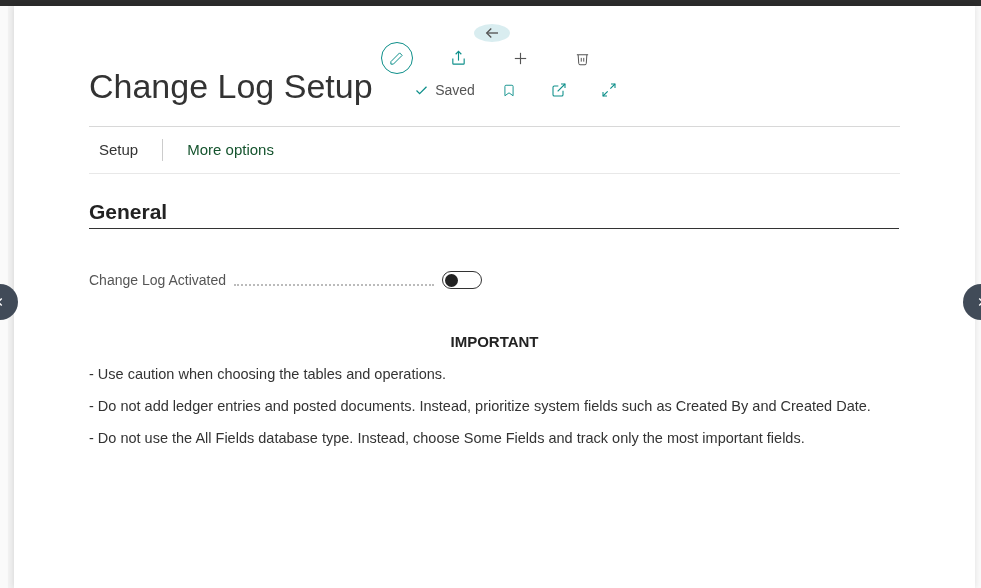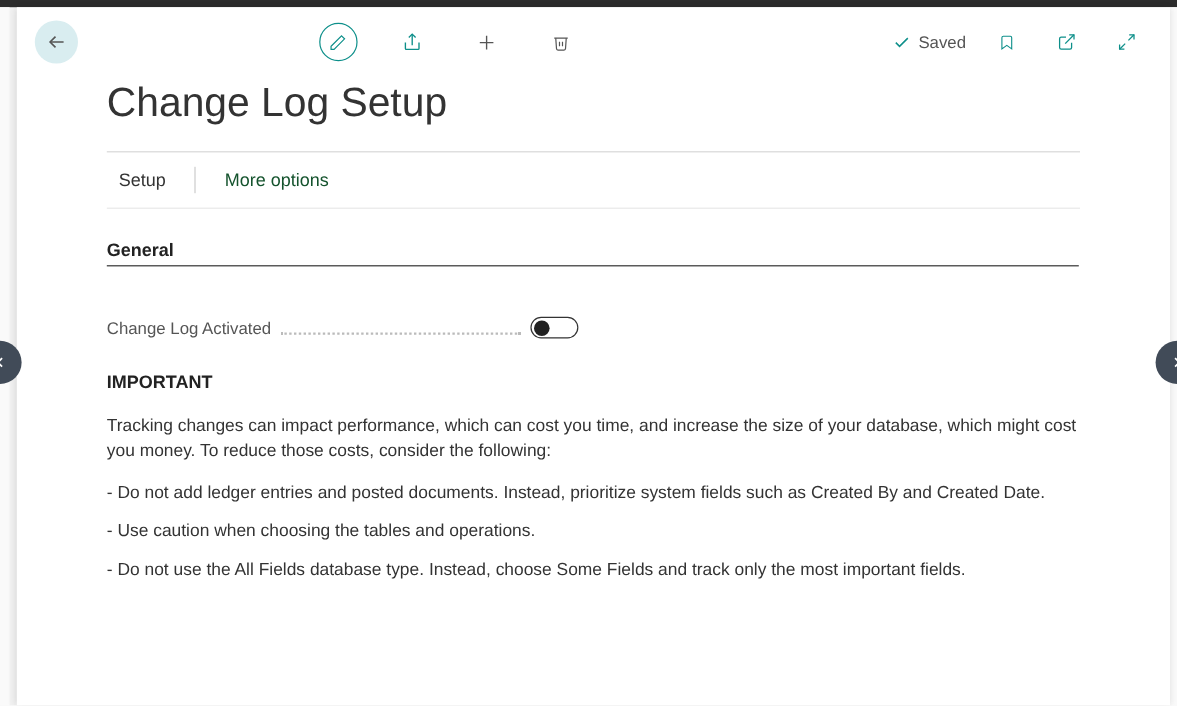--- a/index.html
+++ b/index.html
@@ -39,22 +39,23 @@
       left: 14px;
       right: 6px;
       top: 6px;
       bottom: 0;
       background: #fff;
       box-shadow: -2px 0 6px rgba(0,0,0,0.08), 2px 0 6px rgba(0,0,0,0.05);
     }
     .toolbar {
       display: flex;
       align-items: center;
-      padding: 2px 20px 0 10px;
+      padding: 18px 20px 0 10px;
       height: 56px;
+      flex-direction: column;
     }
     .back-btn {
       width: 36px;
       height: 36px;
       border-radius: 50%;
       background: #d9edf0;
       display: flex;
       align-items: center;
       justify-content: center;
       cursor: pointer;
@@ -107,40 +108,40 @@
       font-weight: 300;
       color: #333;
       margin-bottom: 20px;
     }
     .title-underline {
       border-bottom: 1px solid #d8d8d8;
       margin-bottom: 0;
     }
     .tab-bar {
       display: flex;
-      align-items: center;
+      align-items: flex-start;
       padding: 12px 0;
       border-bottom: 1px solid #e8e8e8;
       gap: 0;
     }
     .tab {
       font-size: 15px;
       color: #333;
       cursor: pointer;
       padding: 2px 10px;
     }
     .tab-divider {
       width: 1px;
       height: 22px;
       background: #ccc;
       margin: 0 14px 0 14px;
     }
     .tab.secondary { color: #14532d; }
     .section-header {
-      font-size: 15px;
+      font-size: 21px;
       font-weight: 700;
       color: #222;
       margin-top: 26px;
       padding-bottom: 4px;
       border-bottom: 1.5px solid #333;
       width: 810px;
     }
     .field-row {
       display: flex;
       align-items: center;
@@ -175,21 +176,22 @@
       top: 1.5px;
       width: 13px;
       height: 13px;
       background: #222;
       border-radius: 50%;
     }
     .important-label {
       font-size: 15px;
       font-weight: 700;
       color: #222;
-      margin-top: 28px;
+      margin-top: 44px;
+      text-align: center;
     }
     .body-text {
       font-size: 14.5px;
       color: #333;
       line-height: 1.45;
       margin-top: 18px;
       max-width: 810px;
     }
     .bullet {
       font-size: 14.5px;
@@ -319,20 +321,19 @@
     <div class="field-row">
       <span class="field-label">Change Log Activated</span>
       <span class="dots"></span>
       <div class="toggle">
         <div class="toggle-knob"></div>
       </div>
     </div>
 
     <div class="important-label">IMPORTANT</div>
 
-    <p class="body-text">Tracking changes can impact performance, which can cost you time, and increase the size of your database, which might cost you money. To reduce those costs, consider the following:</p>
-
+
+    <p class="bullet">- Use caution when choosing the tables and operations.</p>
     <p class="bullet">- Do not add ledger entries and posted documents. Instead, prioritize system fields such as Created By and Created Date.</p>
-    <p class="bullet">- Use caution when choosing the tables and operations.</p>
     <p class="bullet">- Do not use the All Fields database type. Instead, choose Some Fields and track only the most important fields.</p>
   </div>
 
 </div>
 
 </body></html>

